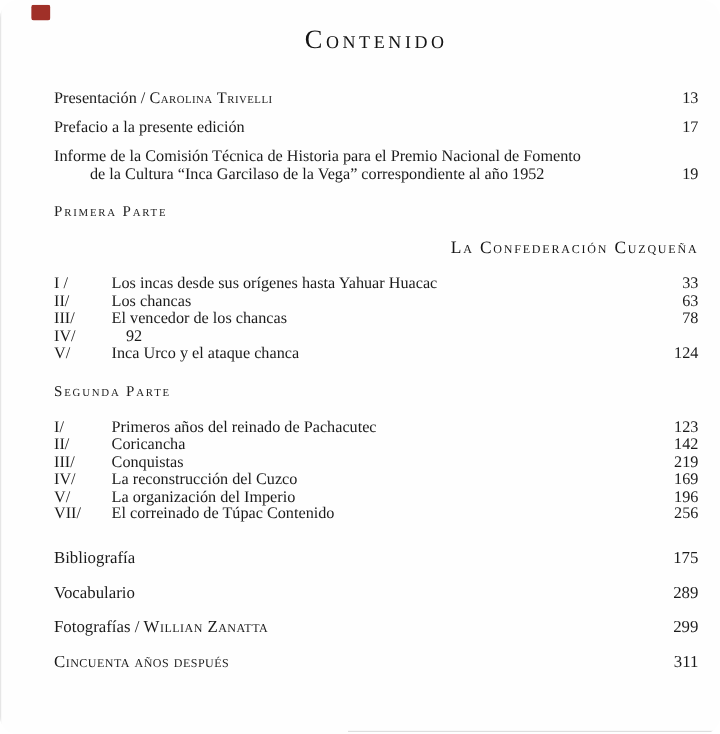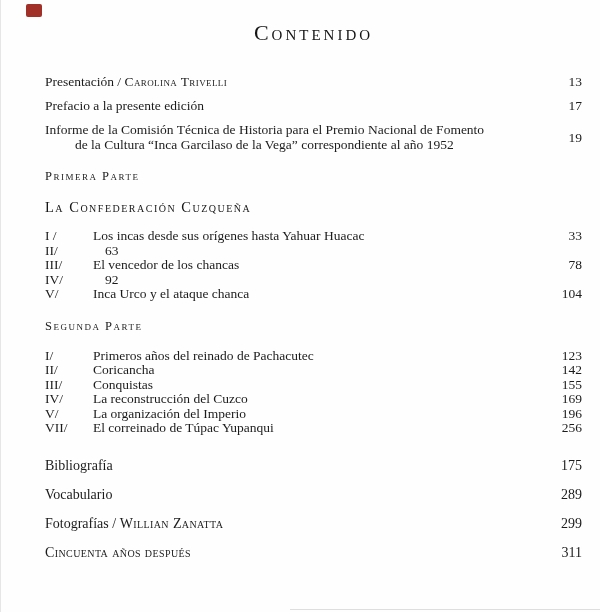--- a/index.html
+++ b/index.html
@@ -5,61 +5,62 @@
   html, body { margin:0; padding:0; background:#ffffff; }
   .page {
     position:relative;
     width:600px; height:612px;
     box-sizing:border-box;
     background:#fefefe;
     font-family:"Liberation Serif", "DejaVu Serif", serif;
     color:#1b1b1b;
     padding:6px 18px 0 45px;
     overflow:hidden;
+    border-radius:15px;
   }
   .page::before { content:''; position:absolute; left:0; top:0; width:1px; height:100%; background:#e6e6e6; }
   .page::after  { content:''; position:absolute; right:0; bottom:2px; width:310px; height:1px; background:#dedede; }
 
   .stamp { position:absolute; left:26px; top:4px; }
 
   h1.title {
     margin:14px 0 28px;
     text-align:center;
     font-weight:normal;
     font-variant:small-caps;
     font-size:22px;
     letter-spacing:3px;
     color:#141414;
   }
 
   .row {
     display:flex;
     justify-content:space-between;
-    align-items:center;
+    align-items:flex-end;
     font-size:13.5px;
     line-height:15px;
     margin:0 0 9px 0;
   }
   .row .lbl { flex:1; }
   .row .pg  { flex:none; margin-left:24px; }
   .row.wrap .lbl { max-width:445px; padding-left:30px; text-indent:-30px; }
   .row.wrap { margin-bottom:6px;gap:48px; }
 
   .sc { font-variant:small-caps; letter-spacing:0.4px; }
 
   .part-heading {
     text-align:left;
     font-variant:small-caps;
     font-size:12.5px;
     letter-spacing:1.5px;
     margin:17px 0 15px;
     color:#222;
   }
   .section-heading {
-    text-align:left;
+    text-align:right;
     font-variant:small-caps;
     font-size:14.5px;
     letter-spacing:1.5px;
     margin:15px 0 13px;
     color:#161616;
   }
 
   .ch {
     display:flex;
     align-items:flex-end;
@@ -106,70 +107,71 @@
     <div class="part-heading">Primera Parte</div>
     <div class="section-heading">La Confederación Cuzqueña</div>
     <div class="chapters">
       <div class="ch">
         <span class="num">I /</span>
         <span class="lbl">Los incas desde sus orígenes hasta Yahuar Huacac</span>
         <span class="pg">33</span>
       </div>
       <div class="ch">
         <span class="num">II/</span>
+        <span class="lbl">Los chancas</span>
         <span class="pg">63</span>
       </div>
       <div class="ch">
         <span class="num">III/</span>
         <span class="lbl">El vencedor de los chancas</span>
         <span class="pg">78</span>
       </div>
       <div class="ch">
         <span class="num">IV/</span>
         <span class="pg">92</span>
       </div>
       <div class="ch">
         <span class="num">V/</span>
         <span class="lbl">Inca Urco y el ataque chanca</span>
-        <span class="pg">104</span>
+        <span class="pg">124</span>
       </div>
     </div>
   </div>
 
   <div>
     <div class="part-heading">Segunda Parte</div>
     <div class="chapters">
       <div class="ch">
         <span class="num">I/</span>
         <span class="lbl">Primeros años del reinado de Pachacutec</span>
         <span class="pg">123</span>
       </div>
       <div class="ch">
         <span class="num">II/</span>
         <span class="lbl">Coricancha</span>
         <span class="pg">142</span>
       </div>
       <div class="ch">
         <span class="num">III/</span>
         <span class="lbl">Conquistas</span>
-        <span class="pg">155</span>
+        <span class="pg">219</span>
       </div>
       <div class="ch">
         <span class="num">IV/</span>
         <span class="lbl">La reconstrucción del Cuzco</span>
         <span class="pg">169</span>
       </div>
       <div class="ch">
         <span class="num">V/</span>
         <span class="lbl">La organización del Imperio</span>
         <span class="pg">196</span>
       </div>
       <div class="ch">
         <span class="num">VII/</span>
-        <span class="lbl">El correinado de Túpac Yupanqui</span>
+        <span class="lbl">El correinado de Túpac Contenido</span>
         <span class="pg">256</span>
       </div>
     </div>
   </div>
 
   <div class="back">
     <div class="row">
       <span class="lbl"><span>Bibliografía</span></span>
       <span class="pg">175</span>
     </div>

